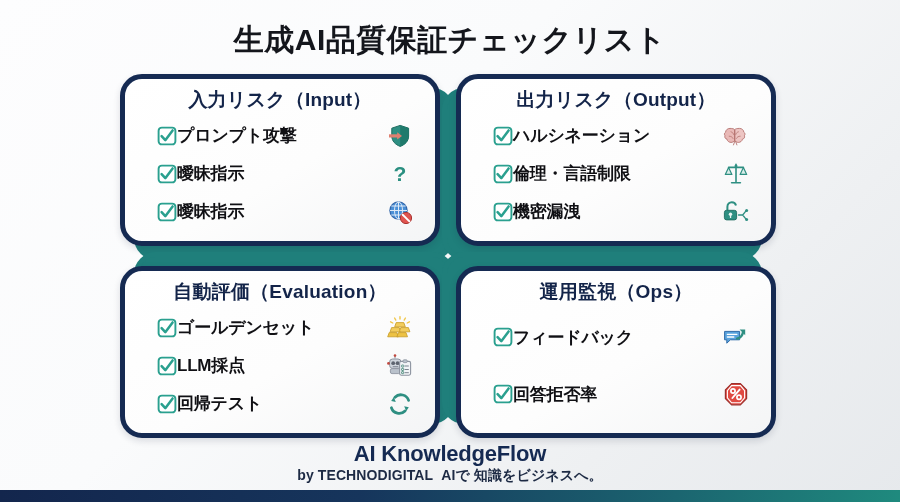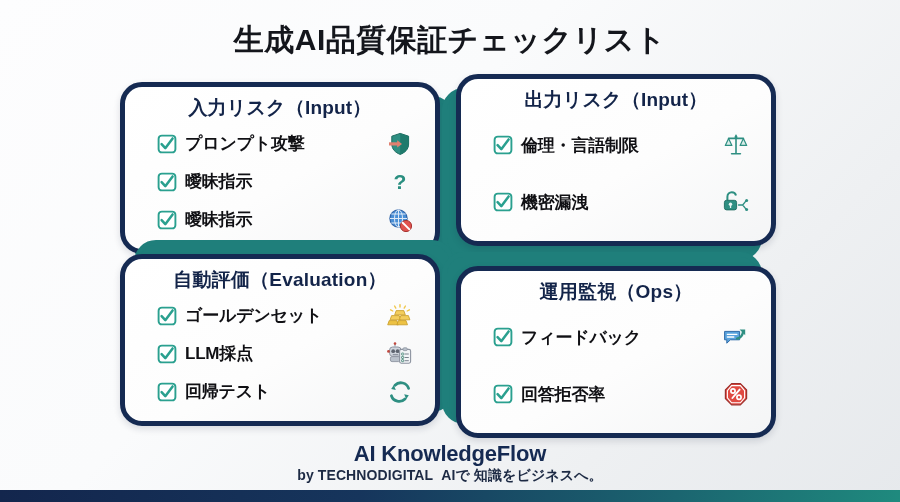--- a/index.html
+++ b/index.html
@@ -44,23 +44,23 @@
     top: 74px;
     width: 672px;
     height: 372px;
   }
 
   .card-slot {
     position: absolute;
     width: 320px;
     height: 172px;
   }
-  .slot-tl { left: 0px;   top: 8px; }
+  .slot-tl { left: 0px;   top: 0px; }
   .slot-tr { left: 336px; top: 0px; }
-  .slot-bl { left: 0px;   top: 180px; }
+  .slot-bl { left: 0px;   top: 192px; }
   .slot-br { left: 336px; top: 192px; }
 
   
   .card-shadowlayer {
     position: absolute;
     left: 0; top: 0;
     width: 100%;
     height: 100%;
     border: 5px solid #1f7f7b;
     border-radius: 22px;
@@ -102,21 +102,21 @@
     flex: 1;
     display: flex;
     flex-direction: column;
     justify-content: space-around;
     padding: 0 6px 0 18px;
   }
 
   .item {
     display: flex;
     align-items: center;
-    gap: 8px;
+    gap: 0;
     height: 32px;
   }
 
   .checkbox {
     flex: 0 0 auto;
     width: 20px;
     height: 20px;
     position: relative;
     display: block;
   }
@@ -242,23 +242,40 @@
             </span>
           </div>
 
         </div>
       </div>
     </div>
 
     <div class="card-slot slot-tr">
       <div class="card-shadowlayer"></div>
       <div class="card">
-        <div class="card-title">出力リスク（Input）</div>
+        <div class="card-title">出力リスク（Output）</div>
         <div class="item-list">
 
+          <div class="item">
+            <span class="checkbox">
+              <svg width="20" height="20" viewBox="0 0 20 20">
+                <rect x="1.6" y="1.6" width="16.8" height="16.8" rx="3.2" fill="#ffffff" stroke="#2aa08f" stroke-width="1.9"></rect>
+                <path d="M4.6 10.2 L8.3 14.2 L15.6 4.4" fill="none" stroke="#2aa08f" stroke-width="2.5" stroke-linecap="round" stroke-linejoin="round"></path>
+              </svg>
+            </span>
+            <span class="item-label">ハルシネーション</span>
+            <span class="item-icon">
+              <svg width="26" height="26" viewBox="0 0 26 26">
+                <path d="M7 5.4 c-2.6 0-4.4 1.8-4.4 3.8 c-1.3 .7-1.6 2.4-.6 3.5 c-.7 1.5 .3 3.2 2 3.5 c.3 1.9 2 3.2 4 3.2 c1.6 0 3-.8 3.6-2 V6.6 C11 5.8 9.2 5.4 7 5.4 Z" fill="#e9b9b7" stroke="#b4736f" stroke-width="0.9"></path>
+                <path d="M16.4 5.4 c2.6 0 4.4 1.8 4.4 3.8 c1.3 .7 1.6 2.4 .6 3.5 c.7 1.5-.3 3.2-2 3.5 c-.3 1.9-2 3.2-4 3.2 c-1.6 0-3-.8-3.6-2 V6.6 C12.4 5.8 14.2 5.4 16.4 5.4 Z" fill="#edc5c3" stroke="#b4736f" stroke-width="0.9"></path>
+                <path d="M11.7 7.5 v11 M8 8.8 c1.4 .4 2.4 1.4 2.6 2.6 M15.4 8.8 c-1.4 .4-2.4 1.4-2.6 2.6 M6.2 13.2 c1.8 0 3.2 .9 3.8 2.2 M17.2 13.2 c-1.8 0-3.2 .9-3.8 2.2" fill="none" stroke="#b4736f" stroke-width="0.8" stroke-linecap="round"></path>
+                <path d="M11.7 18.5 l-1.2 3.4 M12.6 18.5 l1.3 3.4" stroke="#b4736f" stroke-width="0.9" stroke-linecap="round"></path>
+              </svg>
+            </span>
+          </div>
 
           <div class="item">
             <span class="checkbox">
               <svg width="20" height="20" viewBox="0 0 20 20">
                 <rect x="1.6" y="1.6" width="16.8" height="16.8" rx="3.2" fill="#ffffff" stroke="#2aa08f" stroke-width="1.9"></rect>
                 <path d="M4.6 10.2 L8.3 14.2 L15.6 4.4" fill="none" stroke="#2aa08f" stroke-width="2.5" stroke-linecap="round" stroke-linejoin="round"></path>
               </svg>
             </span>
             <span class="item-label">倫理・言語制限</span>
             <span class="item-icon">

